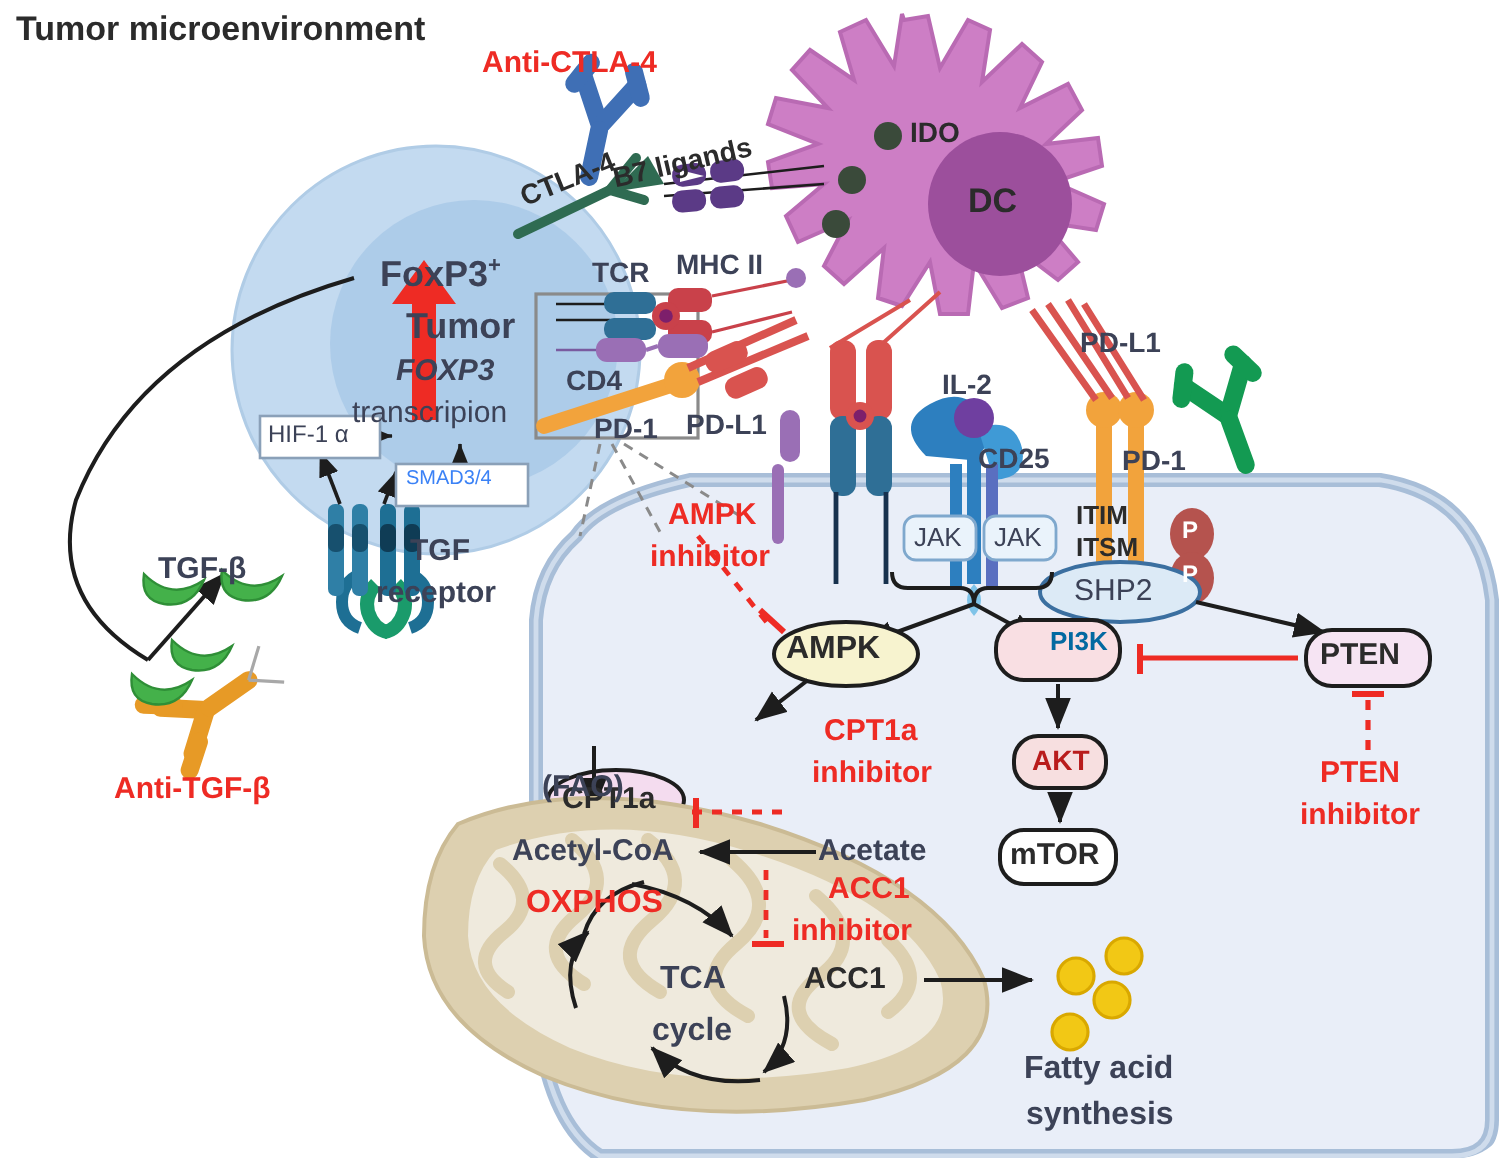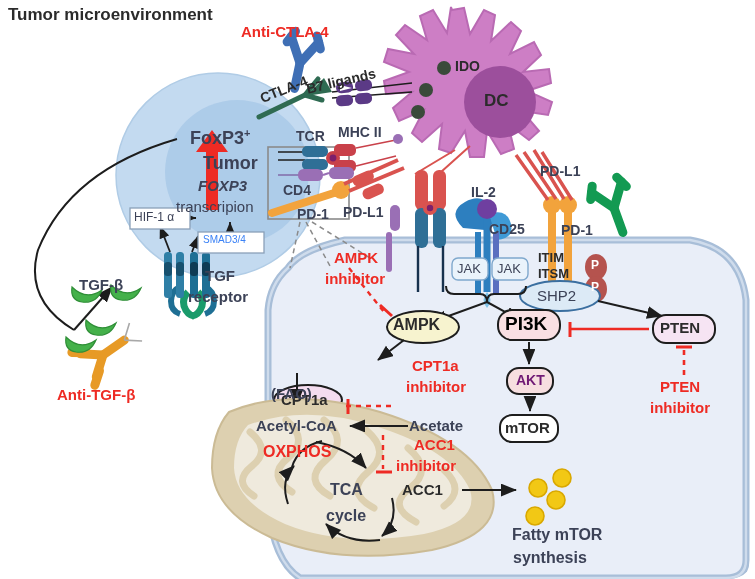--- a/index.html
+++ b/index.html
@@ -311,34 +311,34 @@
 <div class="lbl b" style="left:591px;top:281px;font-size:12px;color:#ffffff;">P</div>
 <div class="lbl" style="left:457px;top:262px;font-size:13px;color:#3c4257;">JAK</div>
 <div class="lbl" style="left:497px;top:262px;font-size:13px;color:#3c4257;">JAK</div>
 <div class="lbl" style="left:537px;top:288px;font-size:15px;color:#3c4257;">SHP2</div>
 
 <div class="lbl b" style="left:205px;top:268px;font-size:15px;color:#3c4257;">TGF</div>
 <div class="lbl b" style="left:188px;top:289px;font-size:15px;color:#3c4257;">receptor</div>
 <div class="lbl b" style="left:79px;top:277px;font-size:15px;color:#3c4257;">TGF-β</div>
 
 <div class="lbl b" style="left:393px;top:317px;font-size:16px;color:#2b2b2b;">AMPK</div>
-<div class="lbl b" style="left:505px;top:314px;font-size:19px;color:#000000;">PI3K</div>
-<div class="lbl b" style="left:516px;top:373px;font-size:14px;color:#701a75;">AKT</div>
+<div class="lbl b" style="left:525px;top:314px;font-size:13px;color:#0369a1;">PI3K</div>
+<div class="lbl b" style="left:516px;top:373px;font-size:14px;color:#b91c1c;">AKT</div>
 <div class="lbl b" style="left:505px;top:420px;font-size:15px;color:#2b2b2b;">mTOR</div>
 <div class="lbl b" style="left:660px;top:320px;font-size:15px;color:#2b2b2b;">PTEN</div>
 <div class="lbl b" style="left:281px;top:392px;font-size:15px;color:#2b2b2b;">CPT1a</div>
 <div class="lbl b" style="left:402px;top:482px;font-size:15px;color:#2b2b2b;">ACC1</div>
 
 <div class="lbl b" style="left:271px;top:386px;font-size:15px;color:#3c4257;">(FAO)</div>
 <div class="lbl b" style="left:256px;top:418px;font-size:15px;color:#3c4257;">Acetyl-CoA</div>
 <div class="lbl b" style="left:409px;top:418px;font-size:15px;color:#3c4257;">Acetate</div>
 <div class="lbl b red" style="left:263px;top:444px;font-size:16px;">OXPHOS</div>
 <div class="lbl b" style="left:330px;top:482px;font-size:16px;color:#3c4257;">TCA</div>
 <div class="lbl b" style="left:326px;top:508px;font-size:16px;color:#3c4257;">cycle</div>
-<div class="lbl b" style="left:512px;top:527px;font-size:16px;color:#3c4257;">Fatty mTOR</div>
+<div class="lbl b" style="left:512px;top:527px;font-size:16px;color:#3c4257;">Fatty acid</div>
 <div class="lbl b" style="left:513px;top:550px;font-size:16px;color:#3c4257;">synthesis</div>
 
 <div class="lbl b red" style="left:334px;top:250px;font-size:15px;">AMPK</div>
 <div class="lbl b red" style="left:325px;top:271px;font-size:15px;">inhibitor</div>
 
 <div class="lbl b red" style="left:412px;top:358px;font-size:15px;">CPT1a</div>
 <div class="lbl b red" style="left:406px;top:379px;font-size:15px;">inhibitor</div>
 
 <div class="lbl b red" style="left:414px;top:437px;font-size:15px;">ACC1</div>
 <div class="lbl b red" style="left:396px;top:458px;font-size:15px;">inhibitor</div>

